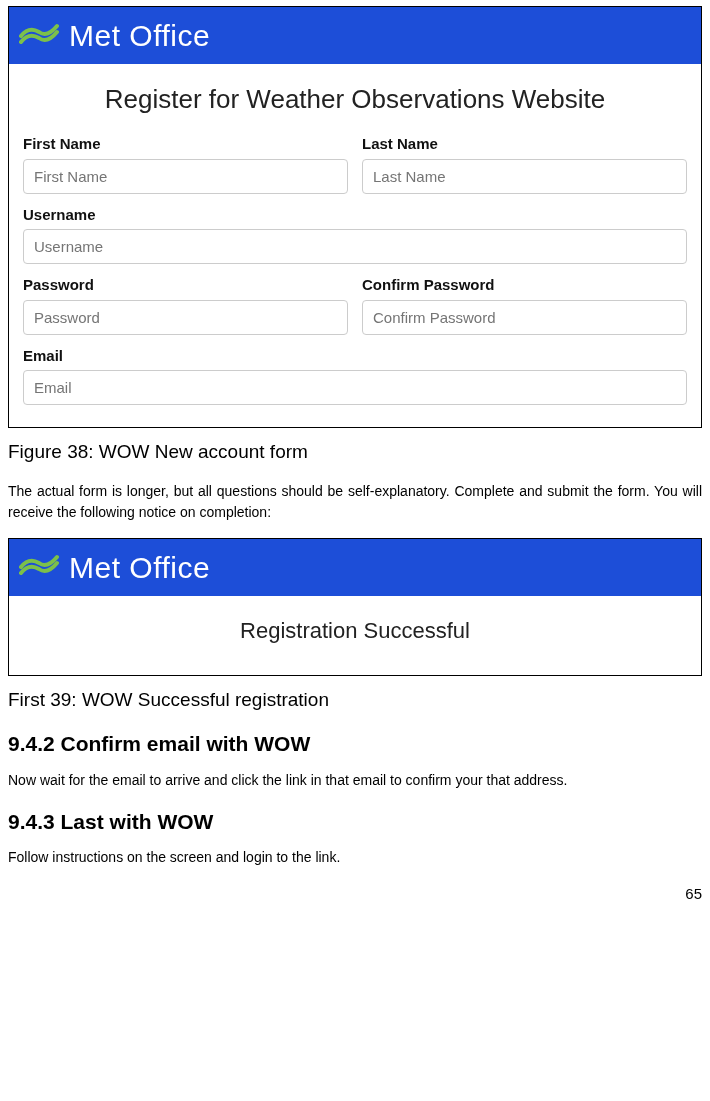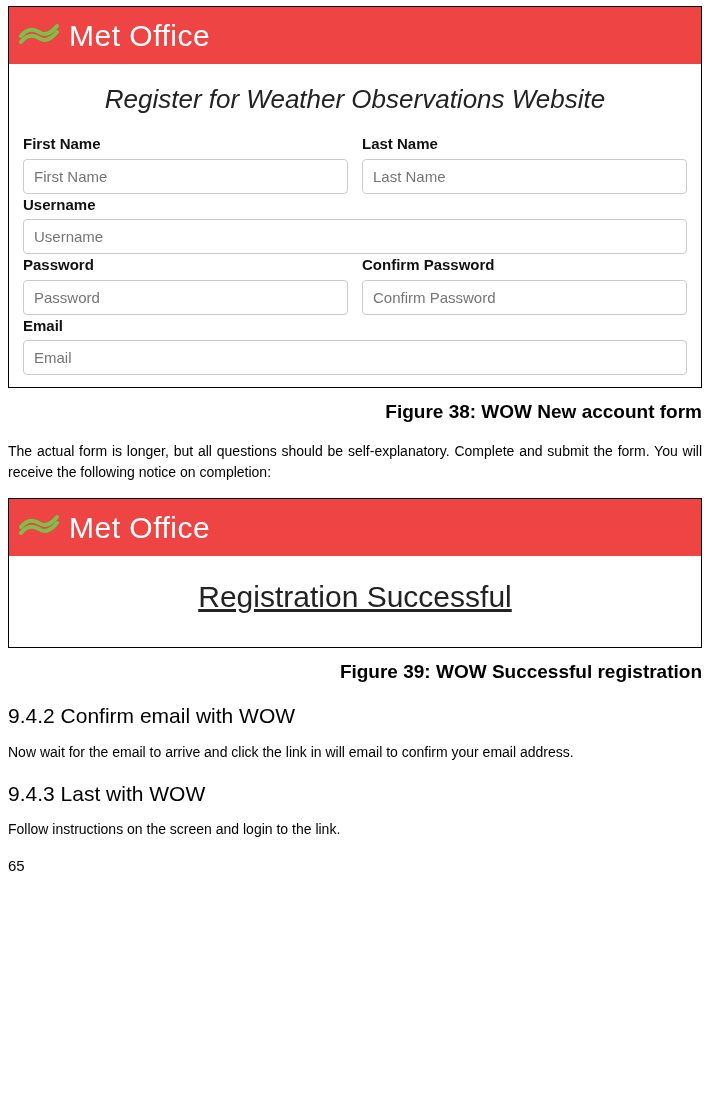--- a/index.html
+++ b/index.html
@@ -13,82 +13,81 @@
     background: #fff;
     padding: 0 8px;
   }
   .figure-box {
     border: 1px solid #000;
     margin: 6px 0 8px 0;
     background: #fff;
     overflow: hidden;
   }
   .mo-header {
-    background: #ef4444;
+    background: #1d4ed8;
     color: #fff;
     display: flex;
     align-items: center;
     padding: 6px 10px;
     gap: 10px;
   }
   .mo-logo svg { display: block; }
   .mo-brand {
     font-size: 30px;
     font-weight: 400;
     letter-spacing: 0.5px;
   }
   .fig1-body { padding: 10px 14px 12px 14px; }
   .fig1-title {
     text-align: center;
     font-size: 26px;
     font-weight: 400;
     color: #222;
     margin: 6px 0 14px 0;
-    font-style: italic;
   }
-  .form-row { display: flex; gap: 14px; }
+  .form-row { display: flex; gap: 14px; margin-bottom: 10px; }
   .form-col { flex: 1; }
   .form-label {
     font-weight: 700;
     font-size: 15px;
     color: #111;
     margin-bottom: 3px;
     display: block;
   }
   .form-input {
     width: 100%;
     border: 1px solid #ccc;
     border-radius: 4px;
     padding: 8px 10px;
     font-size: 15px;
     color: #999;
     background: #fff;
   }
   .figure-caption {
-    text-align: right;
-    font-weight: 700;
+    text-align: left;
+    font-weight: 400;
     font-size: 19px;
     margin: 10px 0 14px 0;
   }
   .body-para {
     font-size: 14px;
     line-height: 1.55;
     margin: 0 0 14px 0;
     text-align: justify;
   }
   .fig2-body { text-align: center; padding: 18px 10px 22px 10px; }
-  .fig2-title { font-size: 30px; font-weight: 400; color: #222; margin-bottom: 6px; text-decoration: underline; }
+  .fig2-title { font-size: 22px; font-weight: 400; color: #222; margin-bottom: 6px; }
   .fig2-sub { font-size: 17px; color: #666; }
   .section-heading {
-    font-weight: 400;
+    font-weight: 700;
     font-size: 21px;
     margin: 14px 0 10px 0;
   }
   .page-num {
-    text-align: left;
+    text-align: right;
     font-size: 15px;
     margin-top: 1px;
   }
   .just { text-align: justify; text-justify: inter-word; }
 </style>
 </head>
 <body>
 
 <div class="figure-box">
   <div class="mo-header">
@@ -153,21 +152,21 @@
         <path d="M2 14 Q10 4 20 10 Q28 16 38 4" stroke="#7cc04a" stroke-width="4" fill="none" stroke-linecap="round"></path>
       </svg>
     </span>
     <span class="mo-brand">Met Office</span>
   </div>
   <div class="fig2-body">
     <div class="fig2-title">Registration Successful</div>
   </div>
 </div>
 
-<div class="figure-caption">Figure 39: WOW Successful registration</div>
+<div class="figure-caption">First 39: WOW Successful registration</div>
 
 <div class="section-heading">9.4.2 Confirm email with WOW</div>
-<p class="body-para just">Now wait for the email to arrive and click the link in will email to confirm your email address.</p>
+<p class="body-para just">Now wait for the email to arrive and click the link in that email to confirm your that address.</p>
 
 <div class="section-heading">9.4.3 Last with WOW</div>
 <p class="body-para">Follow instructions on the screen and login to the link.</p>
 
 <div class="page-num">65</div>
 
 </body></html>

